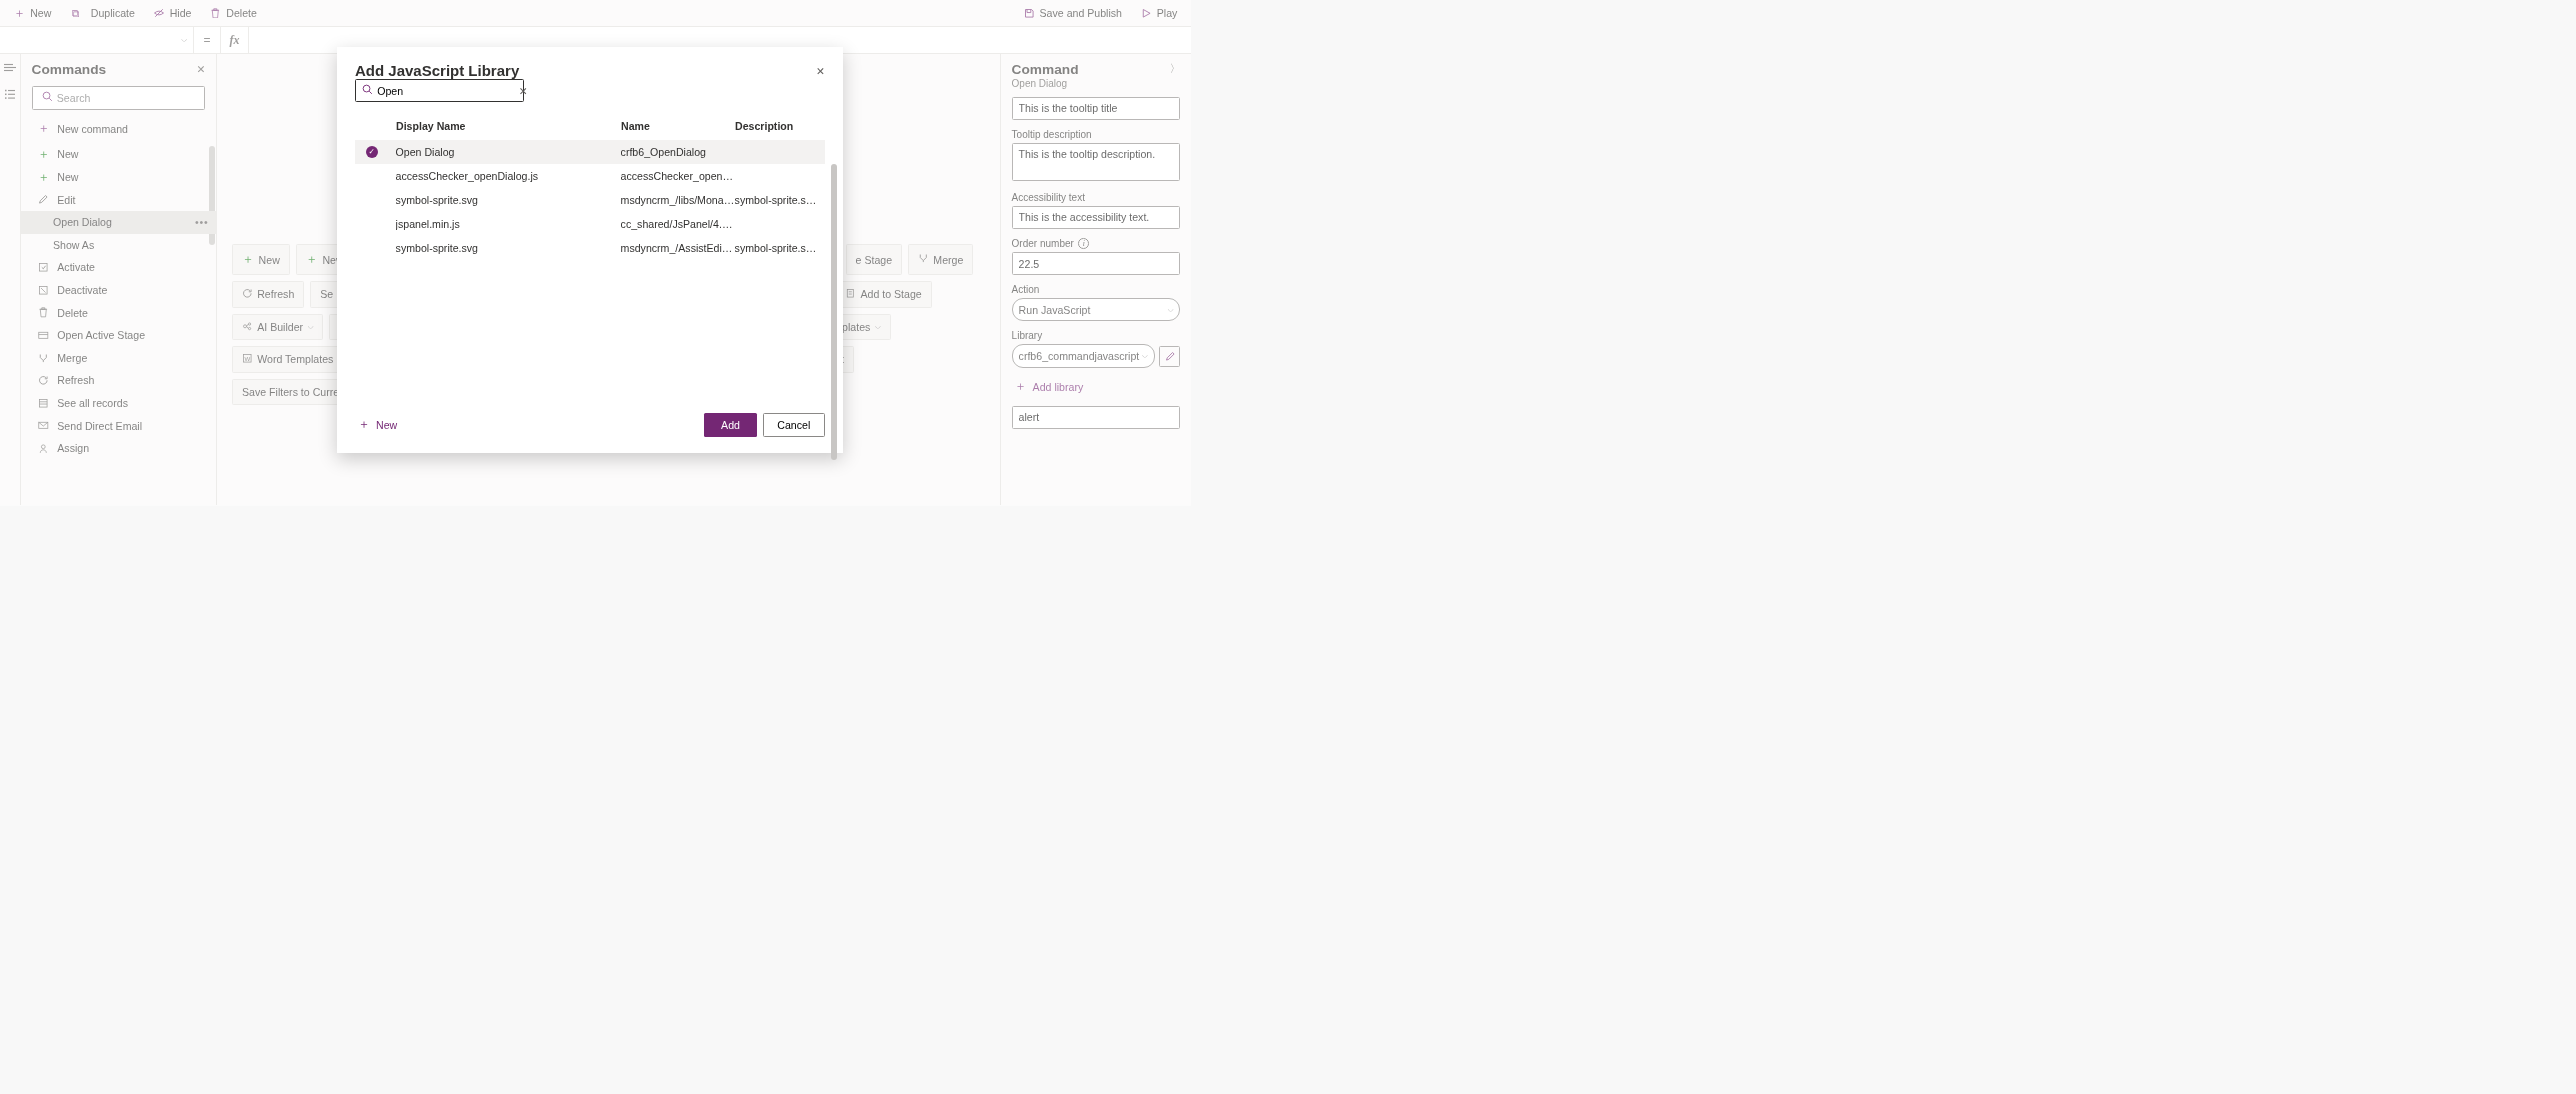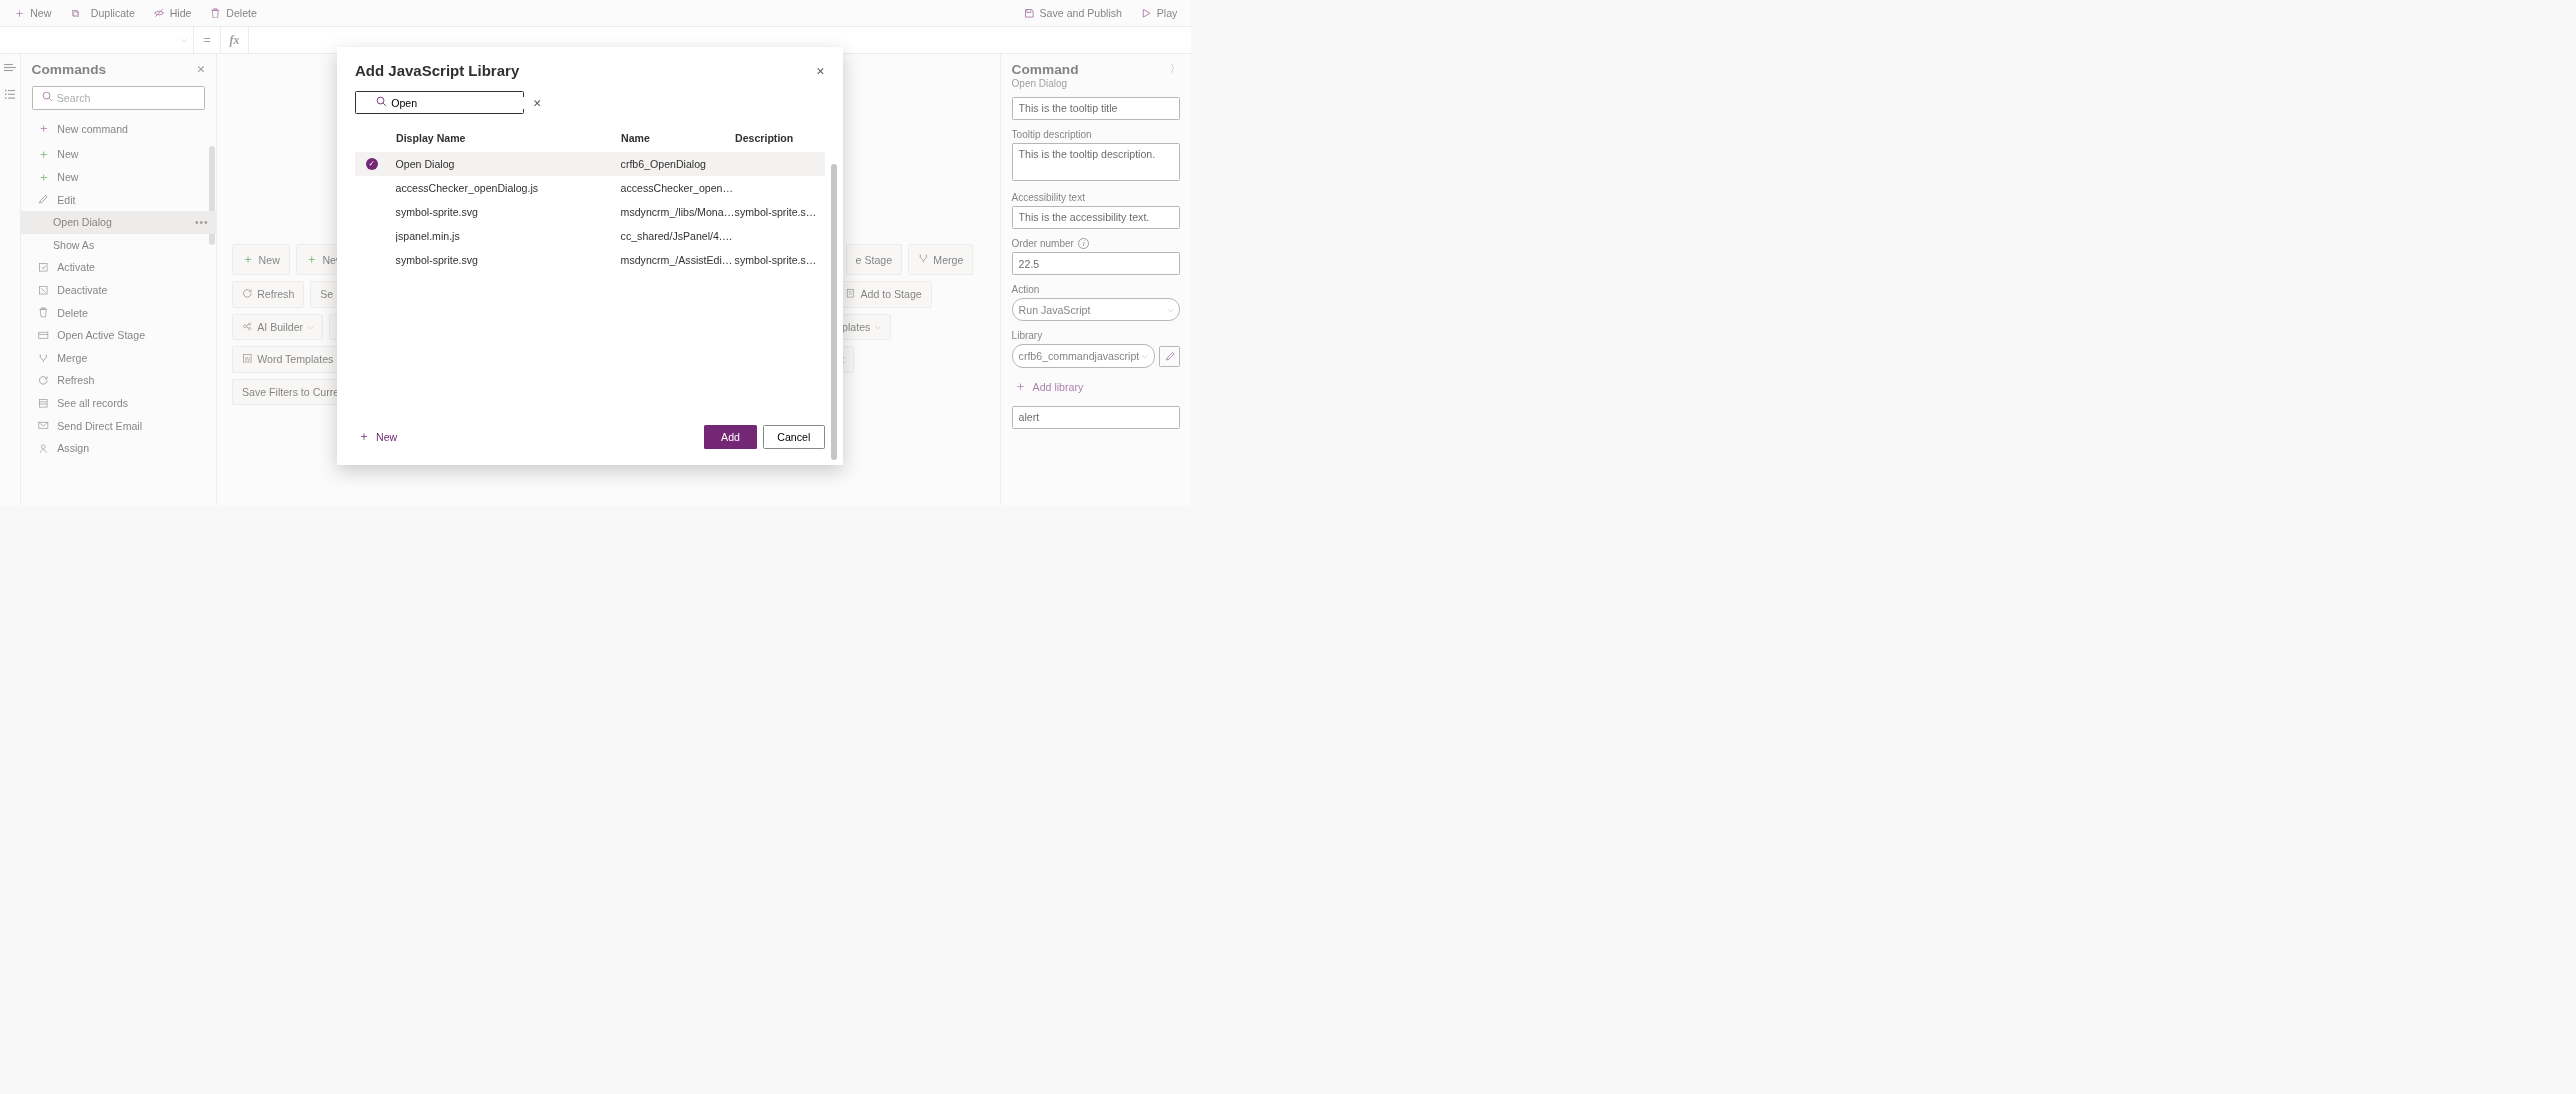--- a/index.html
+++ b/index.html
@@ -58,24 +58,24 @@
 .field-input.tall { height: 38px; resize: none; }
 .field-select { display: flex; align-items: center; justify-content: space-between; border: 0.8px solid #8a8886; border-radius: 11px; padding: 4.6px 6px; background: #fff; cursor: pointer; }
 .library-row { display: flex; gap: 4.6px; align-items: center; }
 .library-row .field-select { flex: 1; }
 .edit-icn { width: 21px; height: 21px; border: 0.8px solid #8a8886; border-radius: 1.5px; display: flex; align-items: center; justify-content: center; cursor: pointer; color: #742774; }
 .add-library { display: flex; align-items: center; gap: 6px; padding: 6px 3px; color: #742774; cursor: pointer; margin-top: 4.6px; }
 
 
 .overlay { position: absolute; inset: 0; background: rgba(255,255,255,0.4); z-index: 50; }
 .modal { position: absolute; left: 337px; top: 47px; width: 506px; background: #fff; box-shadow: 0 6px 18px rgba(0,0,0,0.2); z-index: 100; padding: 15px 18px; }
-.modal-header { display: flex; align-items: center; justify-content: space-between; margin-bottom: 12px; }
+.modal-header { display: flex; align-items: center; justify-content: space-between; }
 .modal-title { font-size: 15px; font-weight: 600; }
 .modal-close { cursor: pointer; color: #605e5c; font-size: 10.6px; }
-.modal-search { width: 169px; height: 23px; border: 0.8px solid #323130; border-radius: 1.5px; display: flex; align-items: center; padding: 0 20px; gap: 4.6px; margin-bottom: 10.6px; }
+.modal-search { width: 169px; height: 23px; border: 0.8px solid #323130; border-radius: 1.5px; display: flex; align-items: center; padding: 0 6px; gap: 4.6px; margin-bottom: 10.6px; }
 .modal-search input { border: none; outline: none; flex: 1; font-size: 10.6px; }
 .modal-search .clr { cursor: pointer; color: #605e5c; }
 .results { border-top: none; }
 .results-header { display: flex; padding: 7.6px 6px 7.6px 41px; font-weight: 600; color: #323130; }
 .col-dn { flex: 0 0 225px; }
 .col-nm { flex: 0 0 114px; }
 .col-ds { flex: 1; }
 .result-row { display: flex; align-items: center; padding: 6px 6px 6px 10.6px; cursor: pointer; }
 .result-row.sel { background: #f3f2f1; }
 .rr-check { width: 30px; display: flex; align-items: center; }

